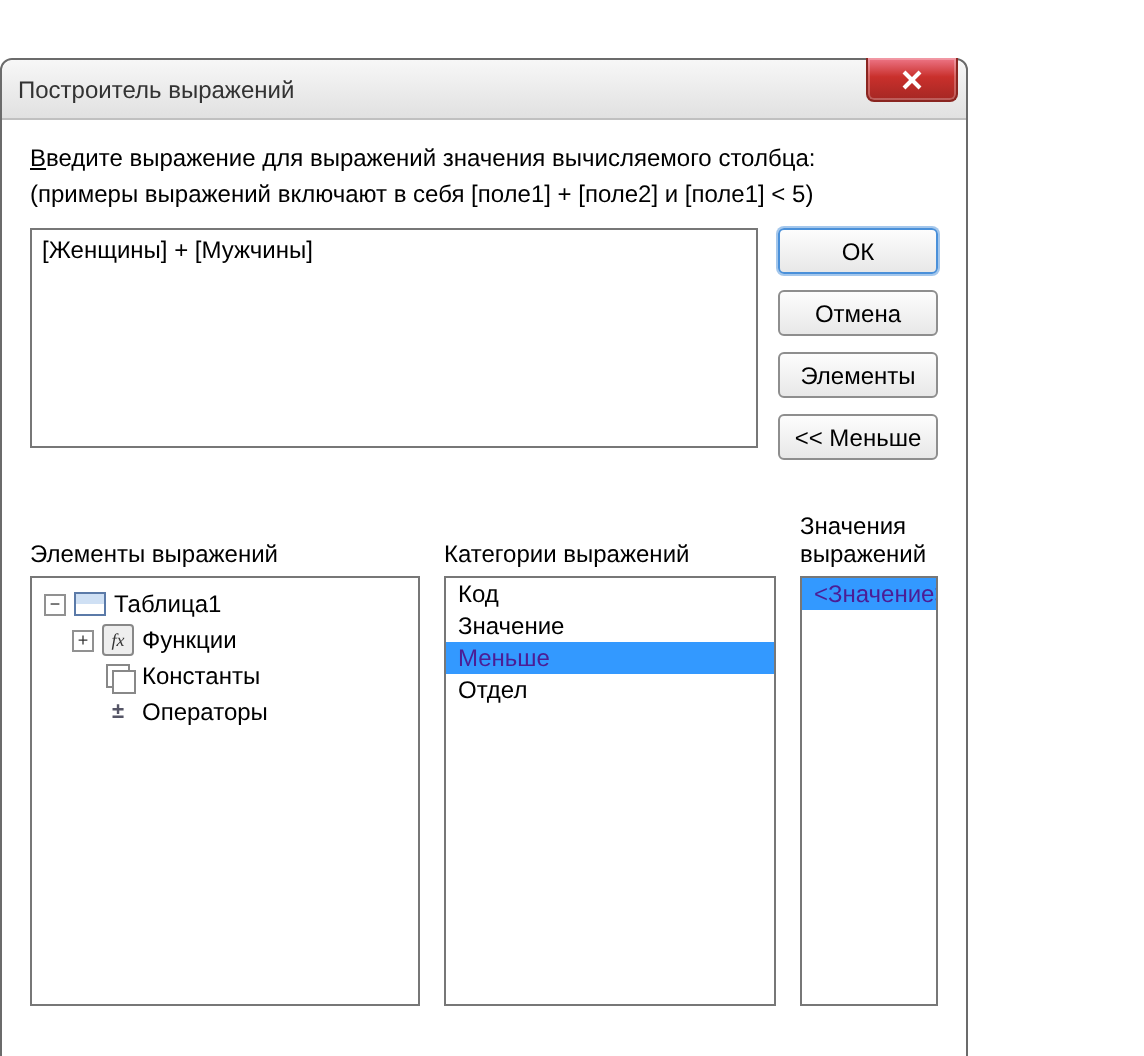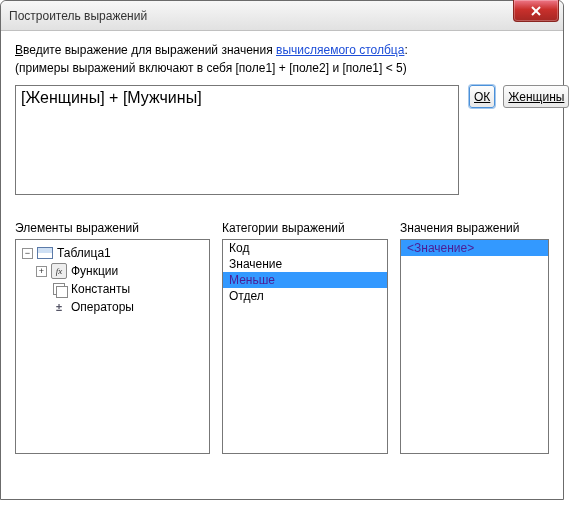--- a/index.html
+++ b/index.html
@@ -6,25 +6,26 @@
   body {
     font-family: "Segoe UI", Tahoma, sans-serif;
     font-size: 12px;
     background: #fff;
     color: #000;
     width: 572px;
     height: 528px;
     overflow: hidden;
   }
   .window {
-    width: 564px;
+    width: 484px;
     border: 1px solid #6b6b6b;
     position: relative;
     border-top-left-radius: 6px;
     border-top-right-radius: 6px;
+    margin-top: 29px;
   }
   .titlebar {
     height: 30px;
     background: linear-gradient(#f7f7f7, #e1e1e1);
     border-bottom: 1px solid #c0c0c0;
     display: flex;
     align-items: center;
     padding: 0 8px;
     border-top-left-radius: 6px;
     border-top-right-radius: 6px;
@@ -53,38 +54,38 @@
   .close-btn svg { width: 12px; height: 12px; }
   .close-btn svg line { stroke: #fff; stroke-width: 2; }
 
   .content {
     padding: 12px 14px 16px 14px;
     background: #fff;
     position: relative;
     min-height: 468px;
   }
   .prompt-line { margin-bottom: 4px; }
-  .prompt-line a { color: #1d4ed8; text-decoration: underline; cursor: pointer; }
+  .prompt-line a { color: #000000; cursor: pointer; }
   .prompt-line .ul { text-decoration: underline; }
   .hint-line { margin-bottom: 10px; }
 
   .top-row { display: flex; gap: 10px; align-items: flex-start; }
   .expr-box {
     flex: 1;
     height: 110px;
     border: 1px solid #777;
     background: #fff;
     padding: 3px 5px;
-    font-size: 16px;
+    font-size: 12px;
     resize: none;
     outline: none;
     font-family: inherit;
     overflow: auto;
   }
-  .rbuttons { width: 80px; display: flex; flex-direction: row; gap: 8px; text-decoration: underline; }
+  .rbuttons { width: 80px; display: flex; flex-direction: column; gap: 8px; }
   .btn {
     height: 23px;
     background: linear-gradient(#fdfdfd, #e8e8e8);
     border: 1px solid #8e8e8e;
     border-radius: 3px;
     font-size: 12px;
     cursor: pointer;
     padding: 0 4px;
     text-align: center;
   }
@@ -176,22 +177,23 @@
 
     <div class="prompt-line">
       <span class="ul">В</span><span>ведите выражение для выражений значения </span><a>вычисляемого столбца</a><span>:</span>
     </div>
     <div class="hint-line">(примеры выражений включают в себя [поле1] + [поле2] и [поле1] &lt; 5)</div>
 
     <div class="top-row">
       <textarea class="expr-box" style="">[Женщины] + [Мужчины]</textarea>
       <div class="rbuttons">
         <button class="btn default">ОК</button>
-        <button class="btn">Женщины</button>
+        <button class="btn">Отмена</button>
         <button class="btn">Элементы</button>
+        <button class="btn">&lt;&lt; Меньше</button>
       </div>
     </div>
 
     <div class="labels-row">
       <div>Элементы выражений</div>
       <div>Категории выражений</div>
       <div>Значения выражений</div>
     </div>
 
     <div class="panes">

